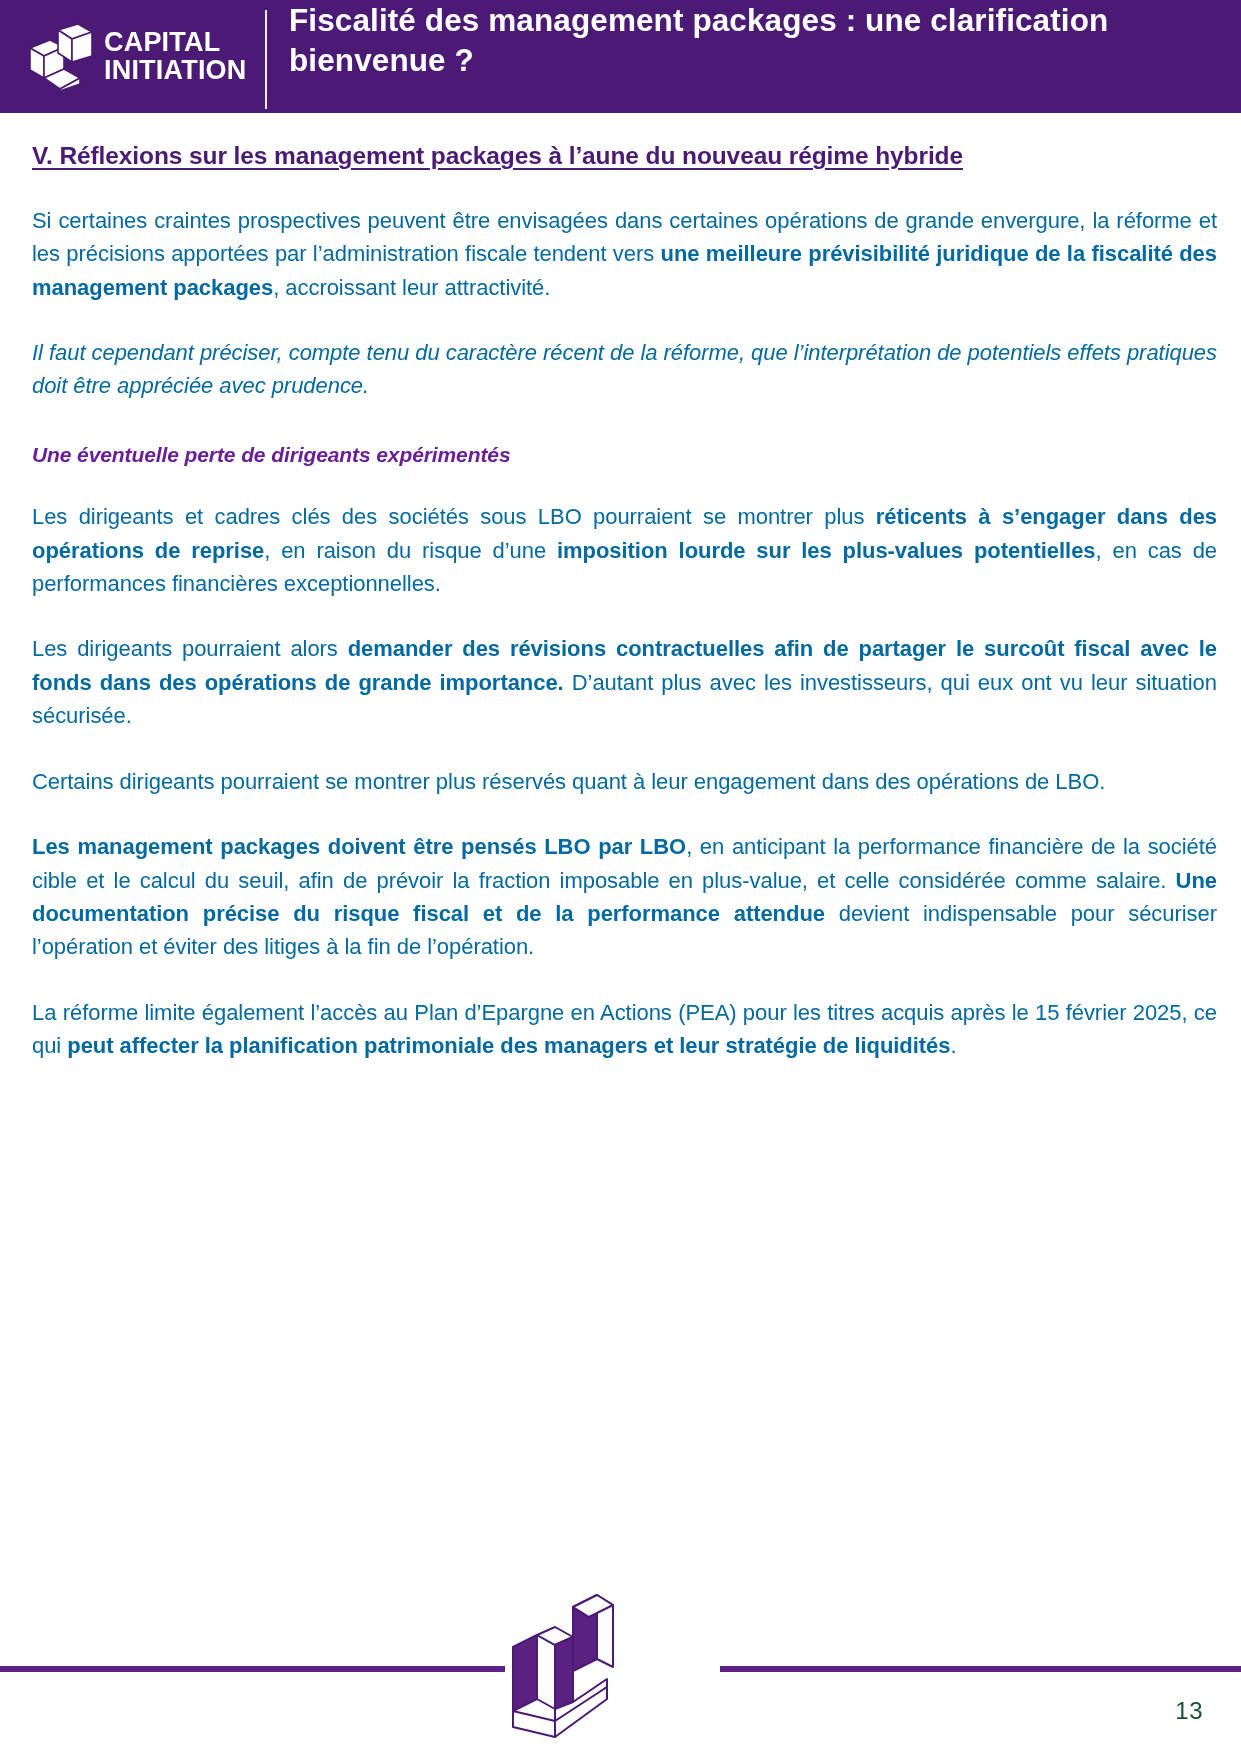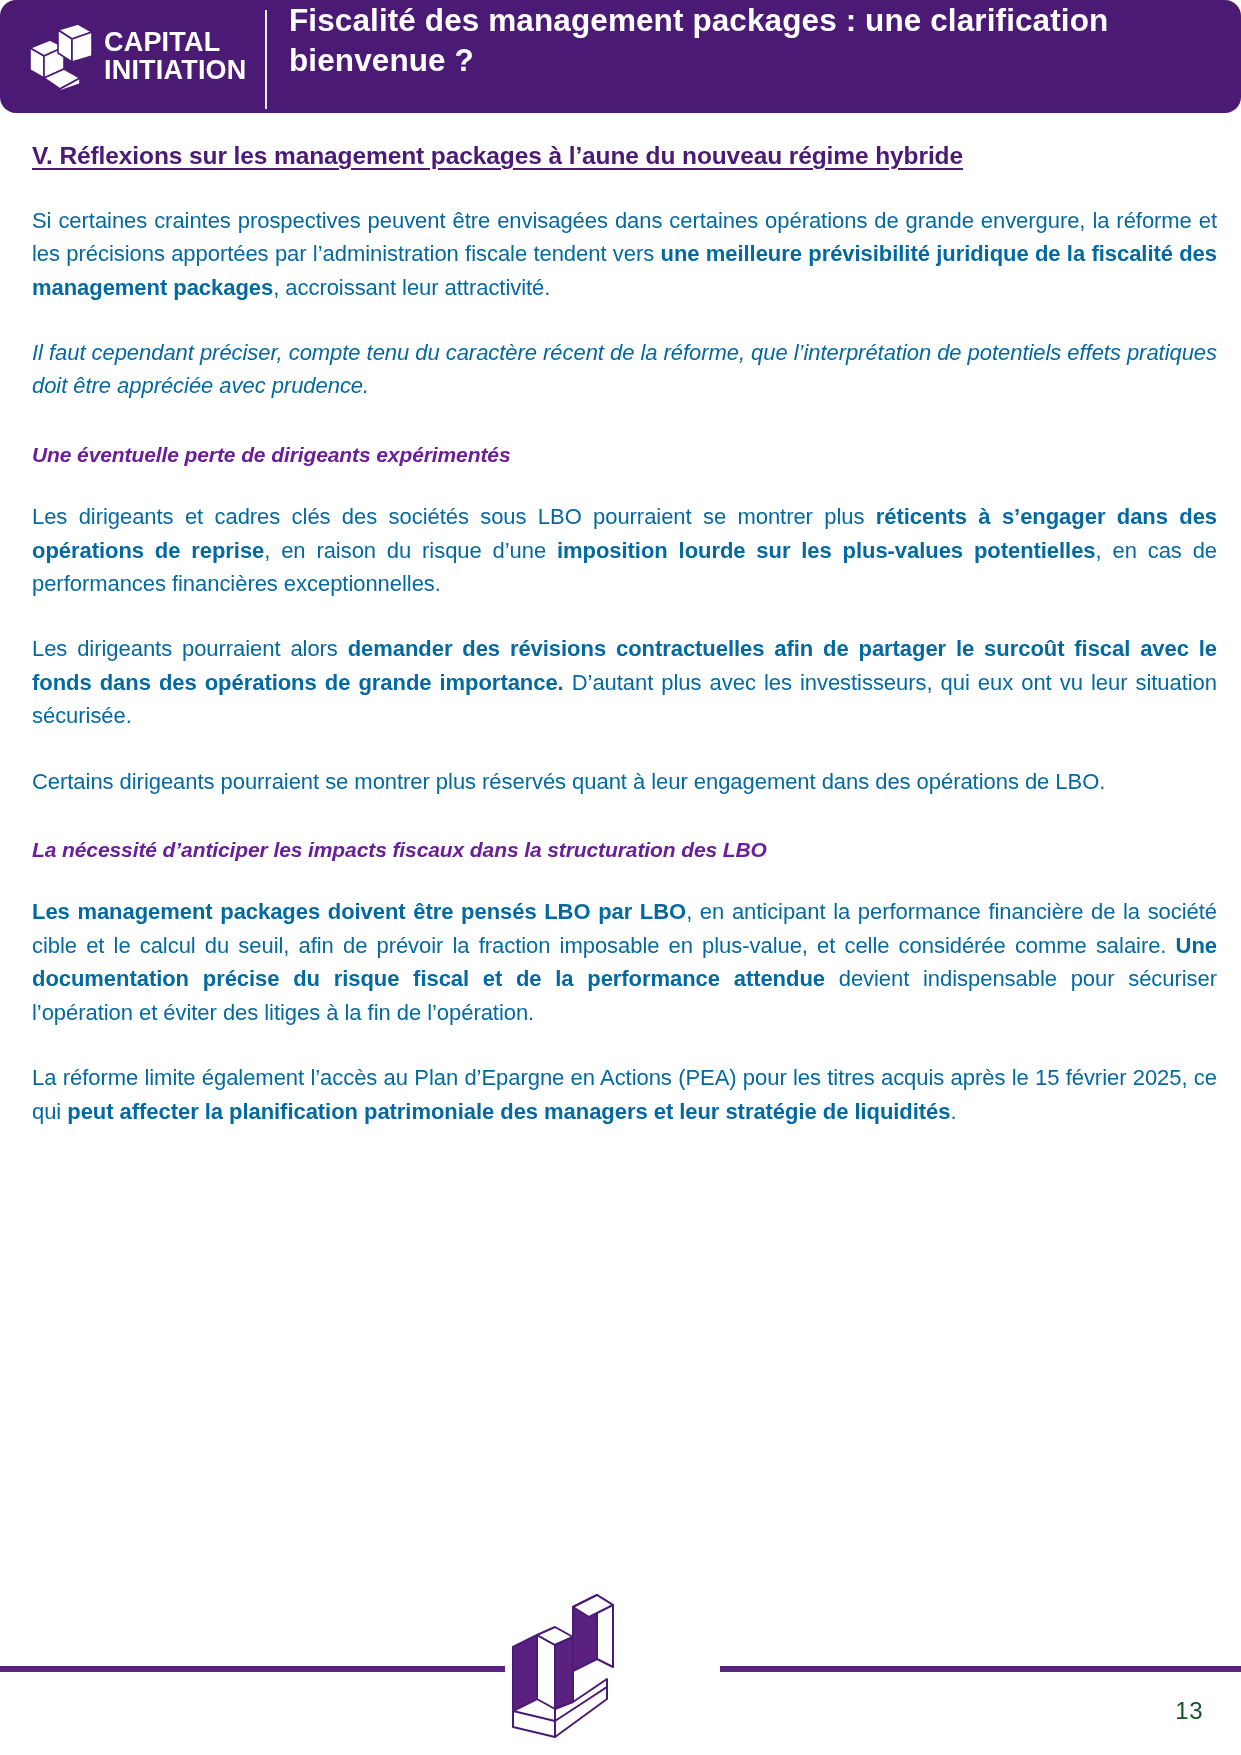--- a/index.html
+++ b/index.html
@@ -20,21 +20,20 @@
   
   .header {
     position: absolute;
     top: 0;
     left: 0;
     width: 1241px;
     height: 113px;
     background: #4B1A75;
     display: flex;
     align-items: stretch;
-    border-radius: 16px;
   }
   .brand {
     width: 265px;
     flex: 0 0 265px;
     display: flex;
     align-items: center;
     padding-left: 28px;
     box-sizing: border-box;
   }
   .brand-logo {
@@ -214,21 +213,20 @@
     <p class="body-text italic">Il faut cependant préciser, compte tenu du caractère récent de la réforme, que l’interprétation de potentiels effets pratiques doit être appréciée avec prudence.</p>
 
     <h3 class="sub-title">Une éventuelle perte de dirigeants expérimentés</h3>
 
     <p class="body-text"><span>Les dirigeants et cadres clés des sociétés sous LBO pourraient se montrer plus </span><b>réticents à s’engager dans des opérations de reprise</b><span>, en raison du risque d’une </span><b>imposition lourde sur les plus-values potentielles</b><span>, en cas de performances financières exceptionnelles.</span></p>
 
     <p class="body-text"><span>Les dirigeants pourraient alors </span><b>demander des révisions contractuelles afin de partager le surcoût fiscal avec le fonds dans des opérations de grande importance.</b><span> D’autant plus avec les investisseurs, qui eux ont vu leur situation sécurisée.</span></p>
 
     <p class="body-text">Certains dirigeants pourraient se montrer plus réservés quant à leur engagement dans des opérations de LBO.</p>
 
-    <h3 class="sub-title">La nécessité d’anticiper les impacts fiscaux dans la structuration des LBO</h3>
 
     <p class="body-text"><b>Les management packages doivent être pensés LBO par LBO</b><span>, en anticipant la performance financière de la société cible et le calcul du seuil, afin de prévoir la fraction imposable en plus-value, et celle considérée comme salaire. </span><b>Une documentation précise du risque fiscal et de la performance attendue</b><span> devient indispensable pour sécuriser l’opération et éviter des litiges à la fin de l’opération.</span></p>
 
     <p class="body-text"><span>La réforme limite également l’accès au Plan d’Epargne en Actions (PEA) pour les titres acquis après le 15 février 2025, ce qui </span><b>peut affecter la planification patrimoniale des managers et leur stratégie de liquidités</b><span>.</span></p>
 
   </div>
 
   <div class="footer">
 
     <div class="footer-rule-row">

